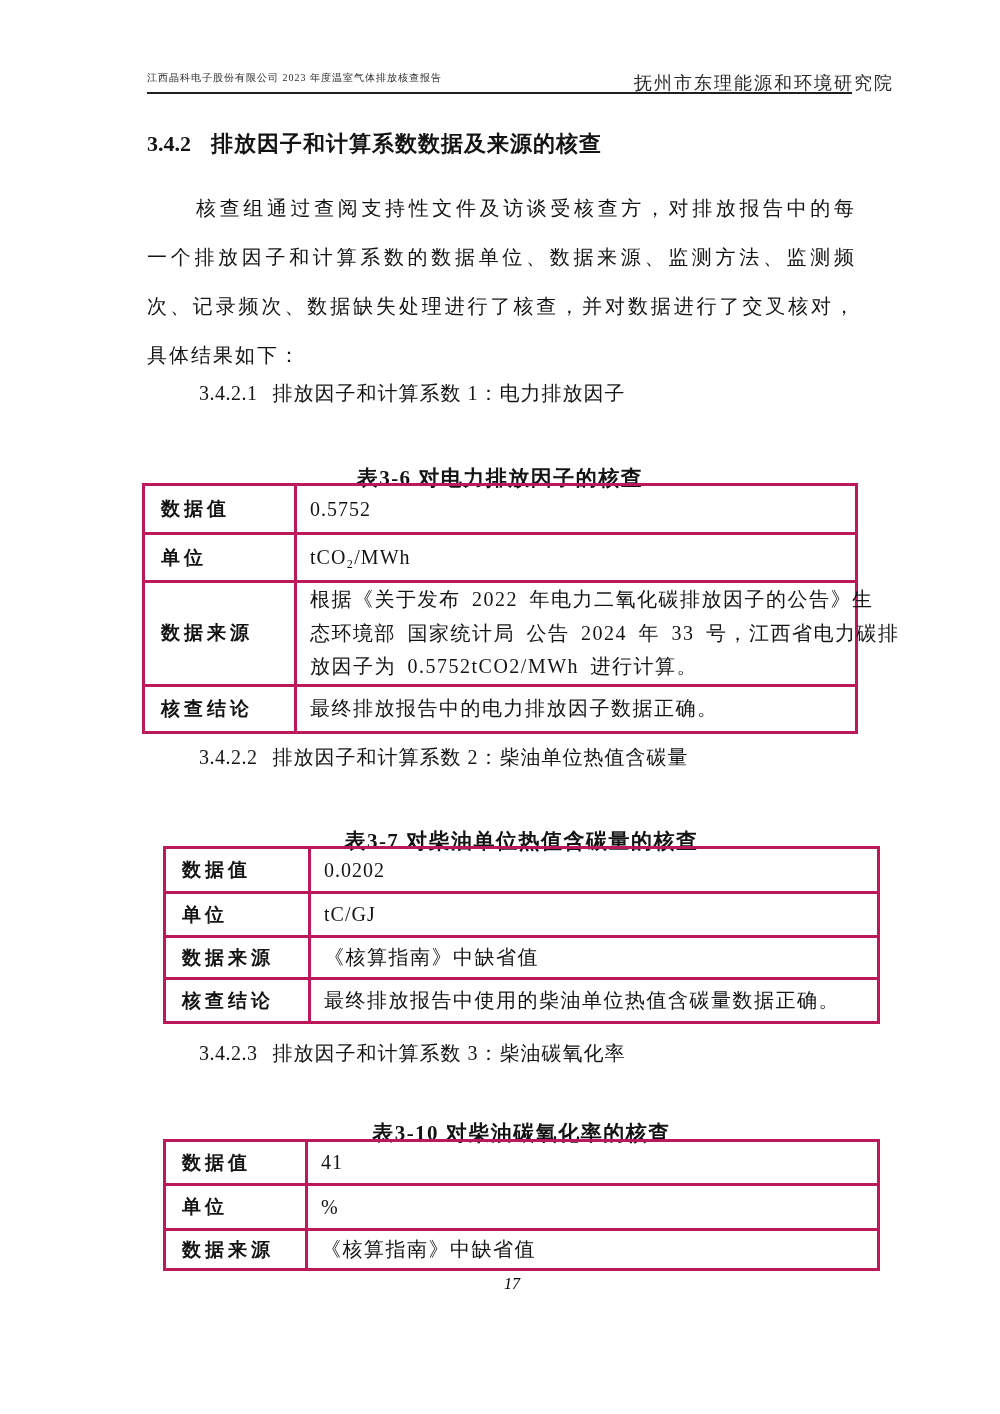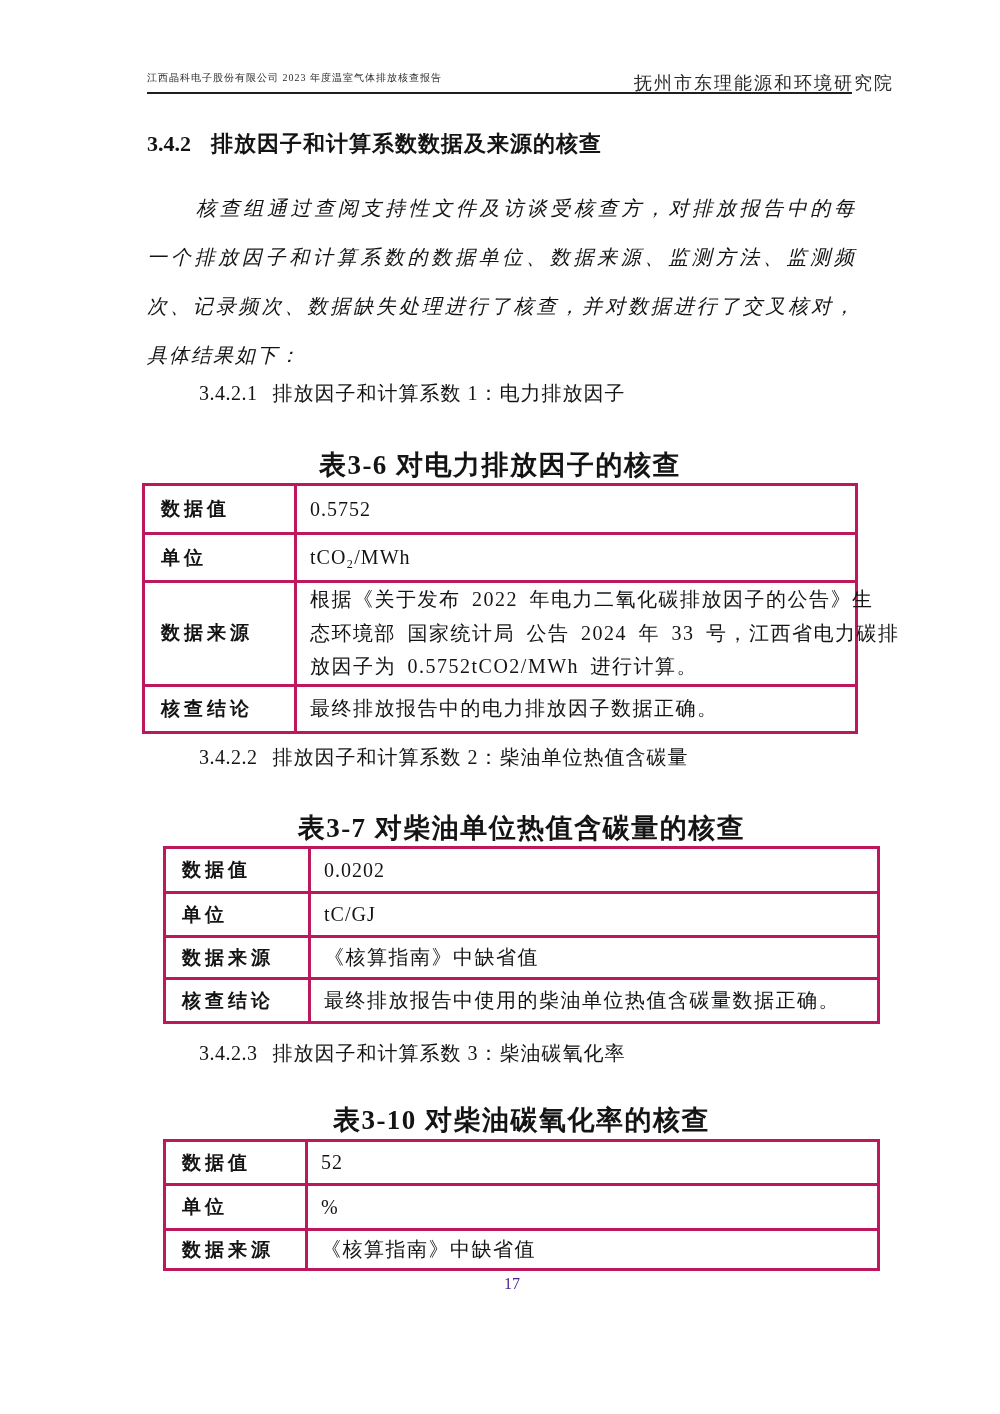--- a/index.html
+++ b/index.html
@@ -15,41 +15,41 @@
   .hdr-left{position:absolute;left:147px;top:71px;font-size:10px;letter-spacing:1px;color:#2b2b2b;}
   .hdr-right{position:absolute;left:634px;top:71px;font-size:18px;letter-spacing:2px;color:#2b2b2b;}
   .hdr-rule{position:absolute;left:147px;top:92px;width:705px;height:2px;background:#1f1f1f;}
   
   .h1{position:absolute;left:147px;top:129px;font-size:22px;font-weight:bold;letter-spacing:1px;}
   .h1 .h1-num{margin-right:20px;letter-spacing:0;}
   
   .pline{
     position:absolute;left:147px;width:707px;height:49px;line-height:49px;
     font-size:20px;
-    text-align:justify;text-align-last:justify;font-style:italic;
+    text-align:justify;text-align-last:justify;
   }
   .pl-first{padding-left:49px;width:658px;}
   .pl-last{text-align:left;text-align-last:left;letter-spacing:2px;}
   
   .subhead{position:absolute;left:199px;font-size:20px;letter-spacing:1px;}
   .subhead .sh-num{margin-right:15px;letter-spacing:0.5px;}
   
-  .caption{position:absolute;font-size:27px;font-weight:bold;text-align:center;letter-spacing:1.5px;}
+  .caption{position:absolute;font-size:21px;font-weight:bold;text-align:center;letter-spacing:1.5px;margin-top:17px;}
   
   table.vtable{position:absolute;border-collapse:collapse;table-layout:fixed;}
   table.vtable td{border:3px solid #be185d;vertical-align:middle;overflow:visible;}
   td.lbl{font-weight:bold;font-size:19px;letter-spacing:4px;padding:0 0 0 16px;}
   td.val{font-size:20px;letter-spacing:1px;padding:0 0 0 13px;}
   td.val.cjk{letter-spacing:1.5px;word-spacing:4px;}
   .vl{white-space:nowrap;line-height:33.5px;font-size:20px;letter-spacing:1.5px;word-spacing:5px;}
   .t1{left:142px;top:483px;width:716px;}
   .t2{left:163px;top:846px;width:717px;}
   .t3{left:163px;top:1139px;width:717px;}
   
-  .pagenum{position:absolute;left:142px;top:1275px;width:740px;text-align:center;font-size:16px;color:#4c1d95;}
+  .pagenum{position:absolute;left:142px;top:1275px;width:740px;text-align:center;font-size:16px;color:#000000;font-style:italic;}
 </style>
 </head>
 <body>
 
 <div class="page">
 
   <div class="hdr-left">江西晶科电子股份有限公司 2023 年度温室气体排放核查报告</div>
   <div class="hdr-right">抚州市东理能源和环境研究院</div>
   <div class="hdr-rule"></div>
 
@@ -135,21 +135,21 @@
   <div class="caption" style="left:163px;width:717px;top:1102px">表3-10 对柴油碳氧化率的核查</div>
 
   <table class="vtable t3">
     <colgroup>
         <col style="width:142px">
         <col>
       </colgroup>
     <tbody>
         <tr style="height:44px">
       <td class="lbl">数据值</td>
-      <td class="val">52</td>
+      <td class="val">41</td>
     </tr>
     <tr style="height:45px">
       <td class="lbl">单位</td>
       <td class="val">%</td>
     </tr>
     <tr style="height:40px">
       <td class="lbl">数据来源</td>
       <td class="val cjk">《核算指南》中缺省值</td>
     </tr>
   </tbody>

